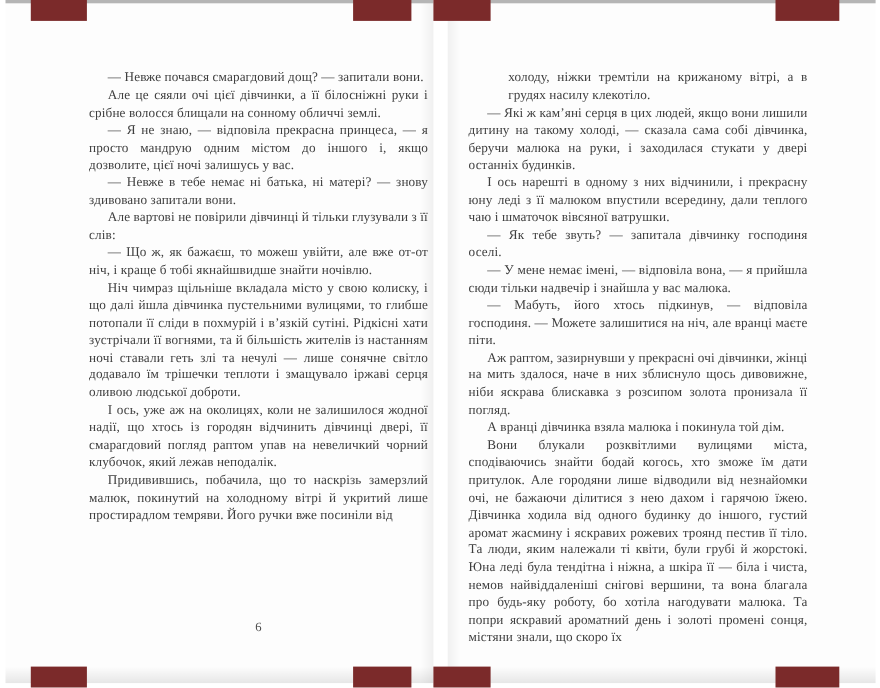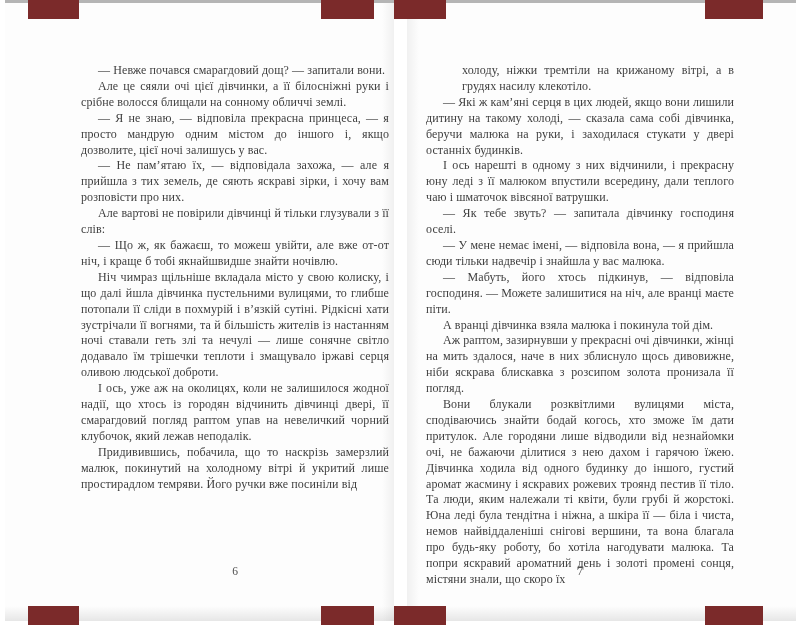--- a/index.html
+++ b/index.html
@@ -75,42 +75,42 @@
 <body>
 
 <div class="spread">
 
   <div class="page left">
     <div class="spine-shade"></div>
     <div class="text-block">
         <p class="para">— Невже почався смарагдовий дощ? — запитали вони.</p>
         <p class="para">Але це сяяли очі цієї дівчинки, а її білосніжні руки і срібне волосся блищали на сонному обличчі землі.</p>
         <p class="para">— Я не знаю, — відповіла прекрасна принцеса, — я просто мандрую одним містом до іншого і, якщо дозволите, цієї ночі залишусь у вас.</p>
-        <p class="para">— Не пам’ятаю їх, — відповідала захожа, — але я прийшла з тих земель, де сяють яскраві зірки, і хочу вам розповісти про них.</p>
+        <p class="para">— Невже в тебе немає ні батька, ні матері? — знову здивовано запитали вони.</p>
         <p class="para">Але вартові не повірили дівчинці й тільки глузували з її слів:</p>
         <p class="para">— Що ж, як бажаєш, то можеш увійти, але вже от-от ніч, і краще б тобі якнайшвидше знайти ночівлю.</p>
         <p class="para">Ніч чимраз щільніше вкладала місто у свою колиску, і що далі йшла дівчинка пустельними вулицями, то глибше потопали її сліди в похмурій і в’язкій сутіні. Рідкісні хати зустрічали її вогнями, та й більшість жителів із настанням ночі ставали геть злі та нечулі — лише сонячне світло додавало їм трішечки теплоти і змащувало іржаві серця оливою людської доброти.</p>
         <p class="para">І ось, уже аж на околицях, коли не залишилося жодної надії, що хтось із городян відчинить дівчинці двері, її смарагдовий погляд раптом упав на невеличкий чорний клубочок, який лежав неподалік.</p>
         <p class="para">Придивившись, побачила, що то наскрізь замерзлий малюк, покинутий на холодному вітрі й укритий лише простирадлом темряви. Його ручки вже посиніли від</p>
       </div>
     <div class="page-number">6</div>
     <div class="bottom-shade"></div>
   </div>
 
   <div class="page right">
     <div class="spine-shade"></div>
     <div class="text-block">
         <p class="para">холоду, ніжки тремтіли на крижаному вітрі, а в грудях насилу клекотіло.</p>
         <p class="para">— Які ж кам’яні серця в цих людей, якщо вони лишили дитину на такому холоді, — сказала сама собі дівчинка, беручи малюка на руки, і заходилася стукати у двері останніх будинків.</p>
         <p class="para">І ось нарешті в одному з них відчинили, і прекрасну юну леді з її малюком впустили всередину, дали теплого чаю і шматочок вівсяної ватрушки.</p>
         <p class="para">— Як тебе звуть? — запитала дівчинку господиня оселі.</p>
         <p class="para">— У мене немає імені, — відповіла вона, — я прийшла сюди тільки надвечір і знайшла у вас малюка.</p>
         <p class="para">— Мабуть, його хтось підкинув, — відповіла господиня. — Можете залишитися на ніч, але вранці маєте піти.</p>
+        <p class="para">Аж раптом, зазирнувши у прекрасні очі дівчинки, жінці на мить здалося, наче в них зблиснуло щось дивовижне, ніби яскрава блискавка з розсипом золота пронизала її погляд.</p>
         <p class="para">А вранці дівчинка взяла малюка і покинула той дім.</p>
-        <p class="para">Аж раптом, зазирнувши у прекрасні очі дівчинки, жінці на мить здалося, наче в них зблиснуло щось дивовижне, ніби яскрава блискавка з розсипом золота пронизала її погляд.</p>
         <p class="para">Вони блукали розквітлими вулицями міста, сподіваючись знайти бодай когось, хто зможе їм дати притулок. Але городяни лише відводили від незнайомки очі, не бажаючи ділитися з нею дахом і гарячою їжею. Дівчинка ходила від одного будинку до іншого, густий аромат жасмину і яскравих рожевих троянд пестив її тіло. Та люди, яким належали ті квіти, були грубі й жорстокі. Юна леді була тендітна і ніжна, а шкіра її — біла і чиста, немов найвіддаленіші снігові вершини, та вона благала про будь-яку роботу, бо хотіла нагодувати малюка. Та попри яскравий ароматний день і золоті промені сонця, містяни знали, що скоро їх</p>
       </div>
     <div class="page-number">7</div>
     <div class="bottom-shade"></div>
   </div>
 
   <div class="cover-mark top p1"></div>
   <div class="cover-mark top p2"></div>
   <div class="cover-mark top p3"></div>
   <div class="cover-mark top p4"></div>

